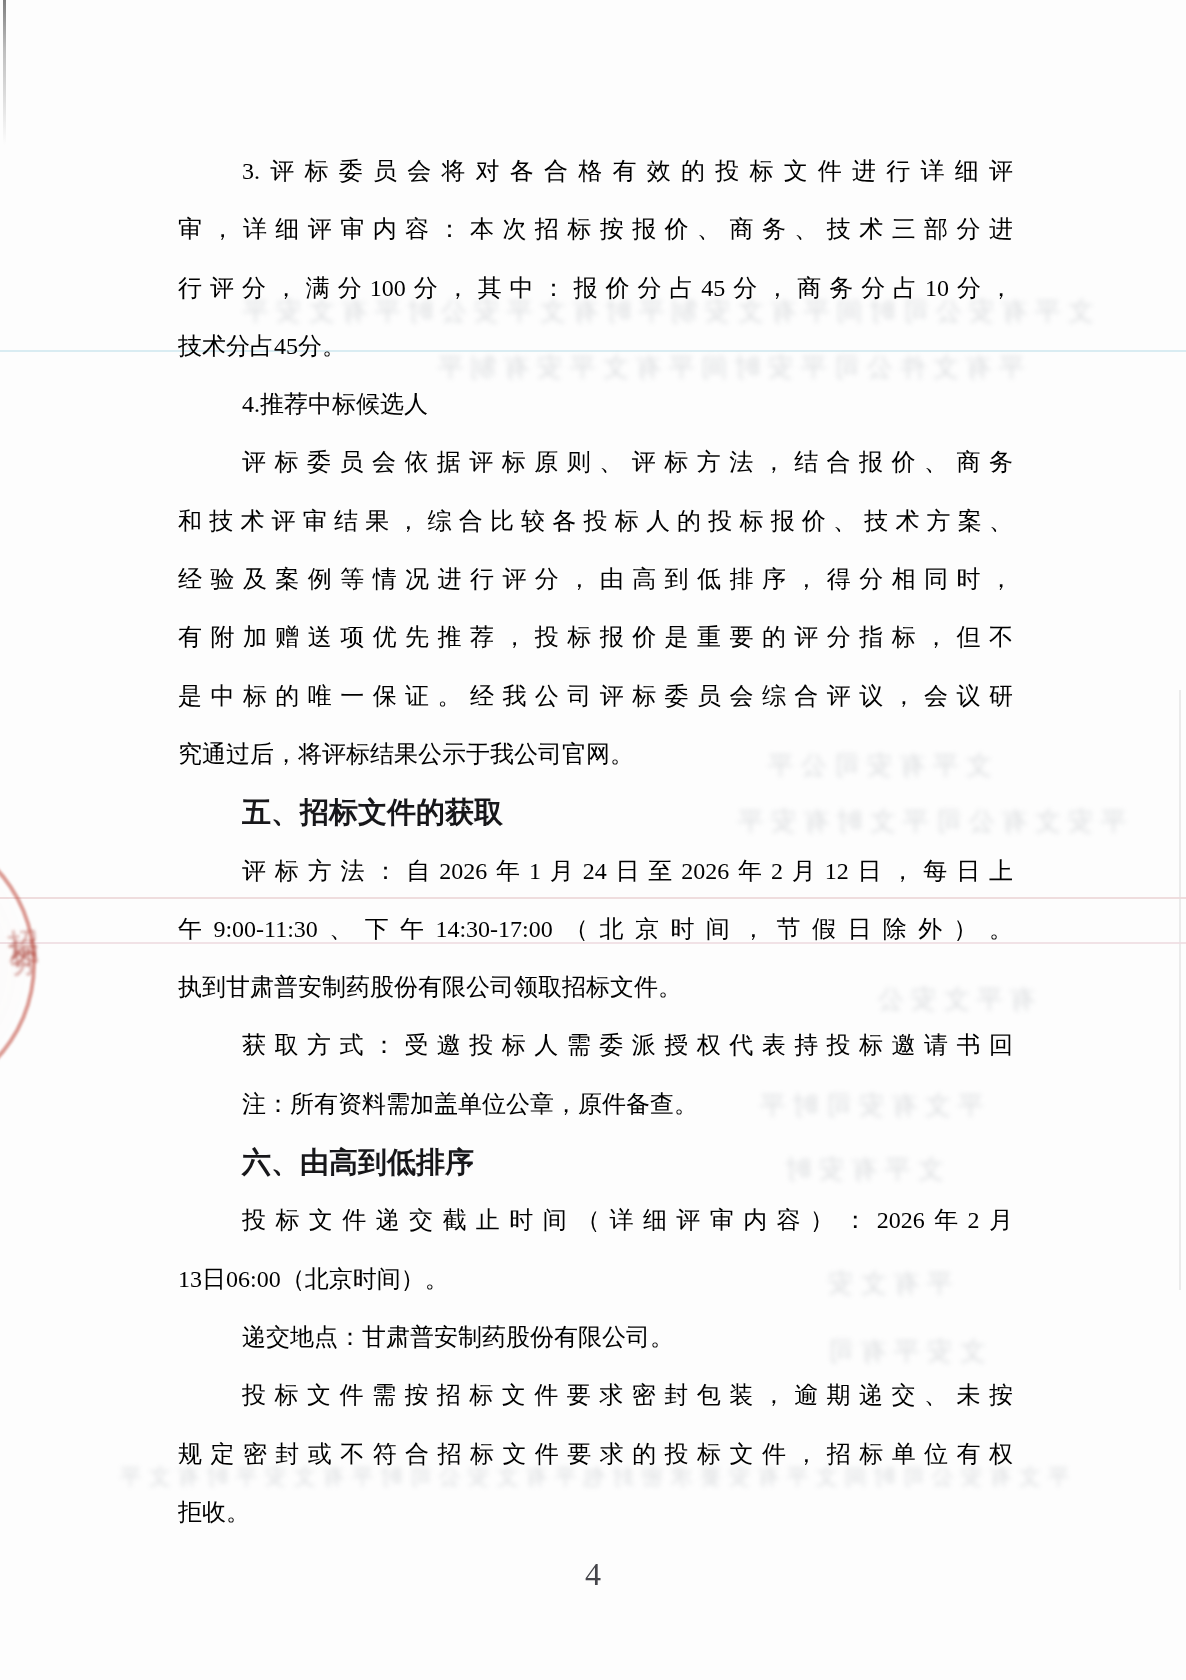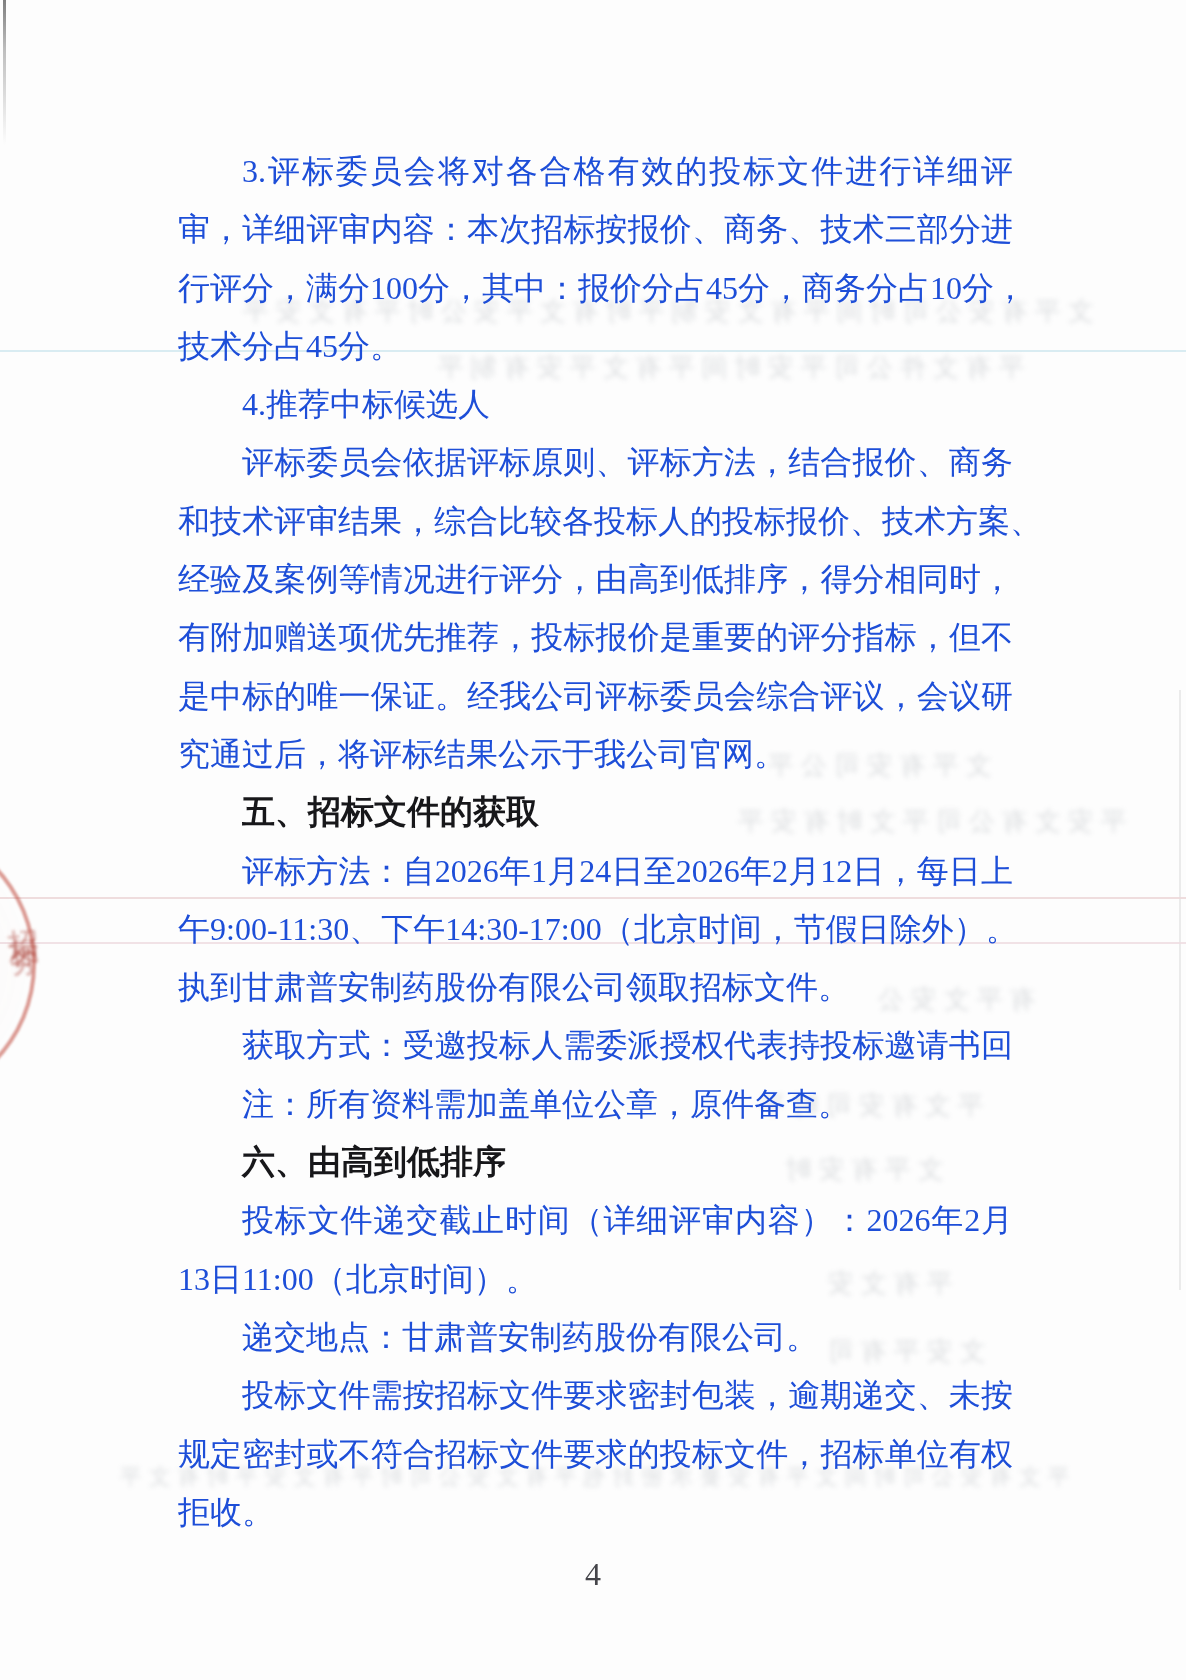--- a/index.html
+++ b/index.html
@@ -2,29 +2,29 @@
 <html><head>
 <meta charset="utf-8">
 <title>Document</title>
 <style>
   html,body{margin:0;padding:0;background:#ffffff;}
   .page{position:relative;width:1186px;height:1680px;background:#fdfdfd;overflow:hidden;}
 
   
   .textblock{position:absolute;left:178px;top:142px;width:835px;}
   .line{
-    height:58.3px;line-height:58.3px;font-size:32px;color:#1d4ed8;
+    height:58.3px;line-height:58.3px;font-size:24px;color:#000000;
     font-family:"Liberation Serif","DejaVu Serif",serif;
     white-space:nowrap;
   }
   .line.fill{text-align:justify;text-align-last:justify;text-justify:inter-character;}
   .line.indent{text-indent:64px;}
   .line.heading{
     font-family:"Liberation Sans","DejaVu Sans",sans-serif;
-    font-weight:700;font-size:33px;color:#17171a;
+    font-weight:700;font-size:29px;color:#17171a;
   }
 
   .page-number{
     position:absolute;top:1556px;left:0;width:1186px;text-align:center;
     font-size:32px;color:#45454a;
     font-family:"Liberation Serif","DejaVu Serif",serif;
   }
 
   
   .seal-ring{
@@ -98,21 +98,21 @@
       <div class="line fill">是中标的唯一保证。经我公司评标委员会综合评议，会议研</div>
       <div class="line">究通过后，将评标结果公示于我公司官网。</div>
       <div class="line indent heading">五、招标文件的获取</div>
       <div class="line indent fill">评标方法：自2026年1月24日至2026年2月12日，每日上</div>
       <div class="line fill">午9:00-11:30、下午14:30-17:00（北京时间，节假日除外）。</div>
       <div class="line">执到甘肃普安制药股份有限公司领取招标文件。</div>
       <div class="line indent fill">获取方式：受邀投标人需委派授权代表持投标邀请书回</div>
       <div class="line indent">注：所有资料需加盖单位公章，原件备查。</div>
       <div class="line indent heading">六、由高到低排序</div>
       <div class="line indent fill">投标文件递交截止时间（详细评审内容）：2026年2月</div>
-      <div class="line">13日11:00（北京时间）。</div>
+      <div class="line">13日06:00（北京时间）。</div>
       <div class="line indent">递交地点：甘肃普安制药股份有限公司。</div>
       <div class="line indent fill">投标文件需按招标文件要求密封包装，逾期递交、未按</div>
       <div class="line fill">规定密封或不符合招标文件要求的投标文件，招标单位有权</div>
       <div class="line">拒收。</div>
     </main>
 
   <div class="page-number">4</div>
 
 </div>
 

